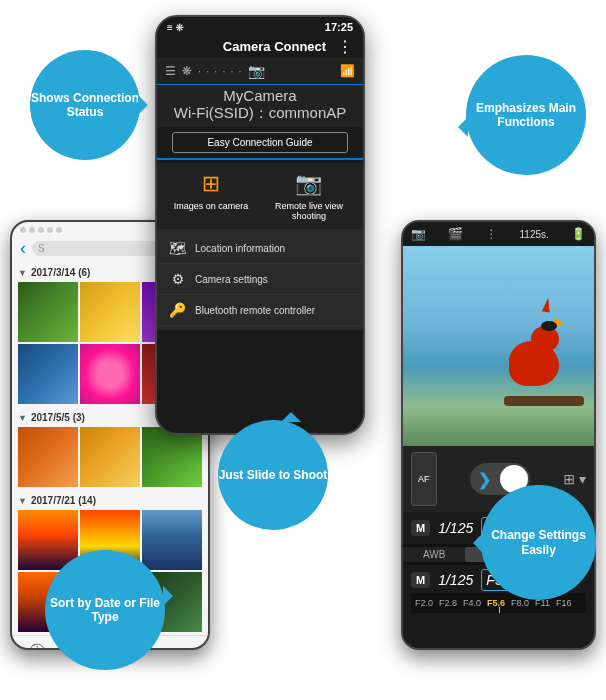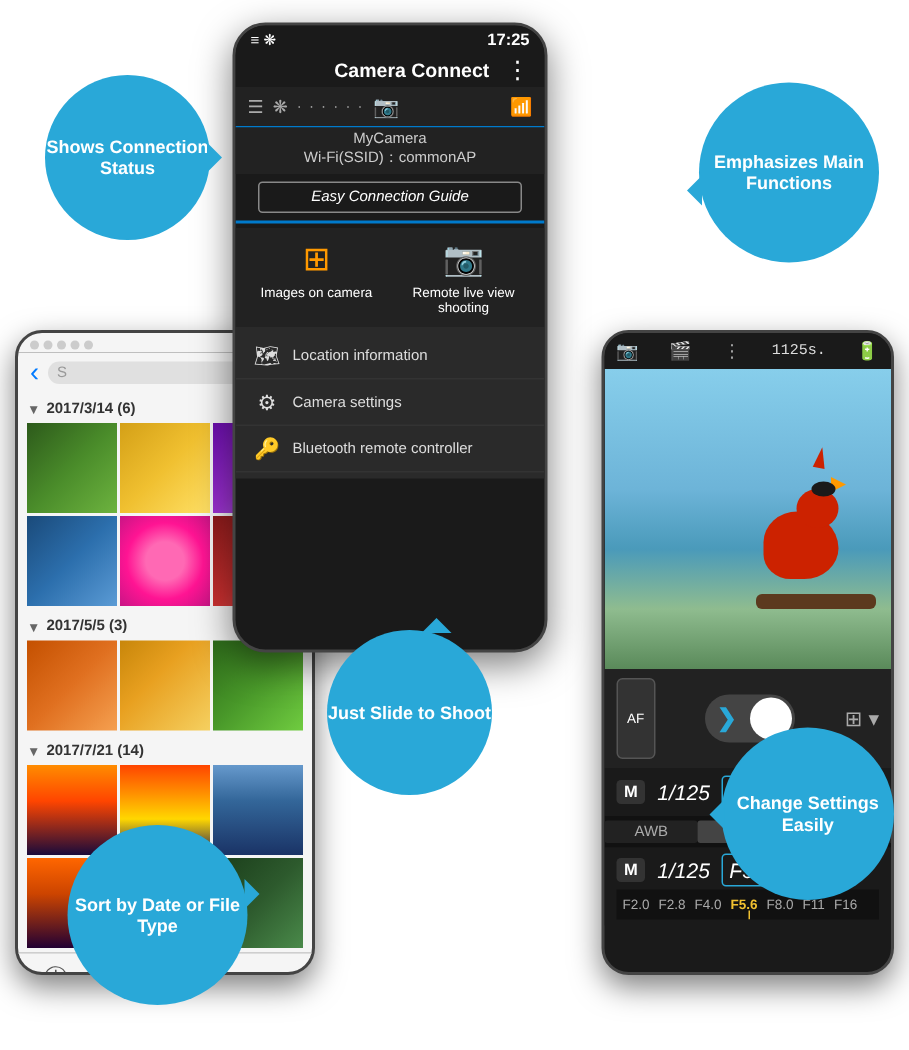--- a/index.html
+++ b/index.html
@@ -147,34 +147,33 @@
       font-size: 14px;
     }
     .phone-center .connection-bar .wifi-icon {
       color: #aaa;
       font-size: 12px;
       margin-left: auto;
     }
     .phone-center .ssid-row {
       background: #222;
       padding: 2px 0 4px;
-      font-size: 10px;
+      font-size: 15px;
       color: #ccc;
       text-align: center;
     }
     .phone-center .easy-connect-btn {
       margin: 5px 15px;
       background: transparent;
       border: 1px solid #888;
       color: #fff;
       font-size: 10px;
       padding: 4px 0;
       text-align: center;
       border-radius: 3px;
-      font-style: italic;
     }
     .phone-center .divider-blue {
       height: 2px;
       background: #007acc;
       margin: 3px 0;
     }
     .phone-center .main-functions {
       background: #222;
       display: flex;
       justify-content: space-around;
@@ -346,21 +345,20 @@
       justify-content: space-between;
       padding: 5px 8px;
     }
     .phone-right .top-bar .icon {
       color: #aaa;
       font-size: 12px;
     }
     .phone-right .top-bar .time-info {
       color: #ddd;
       font-size: 10px;
-      font-family: Liberation Mono, monospace;
     }
     .phone-right .viewfinder {
       position: relative;
       background: #111;
       height: 200px;
       overflow: hidden;
     }
     
     .bird-scene {
       width: 100%;

